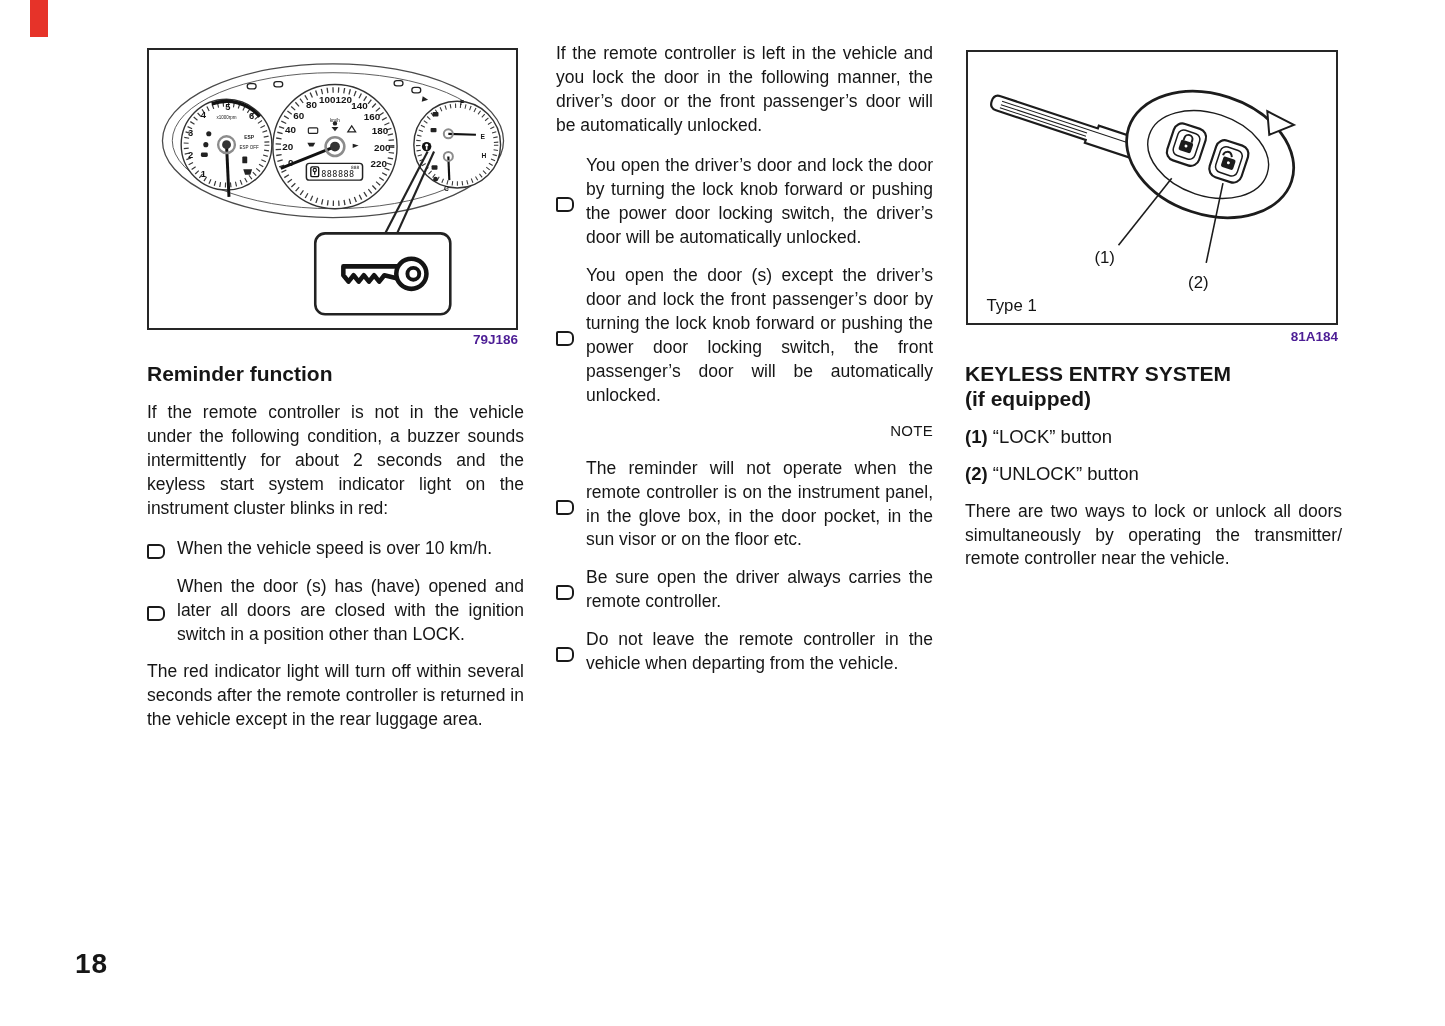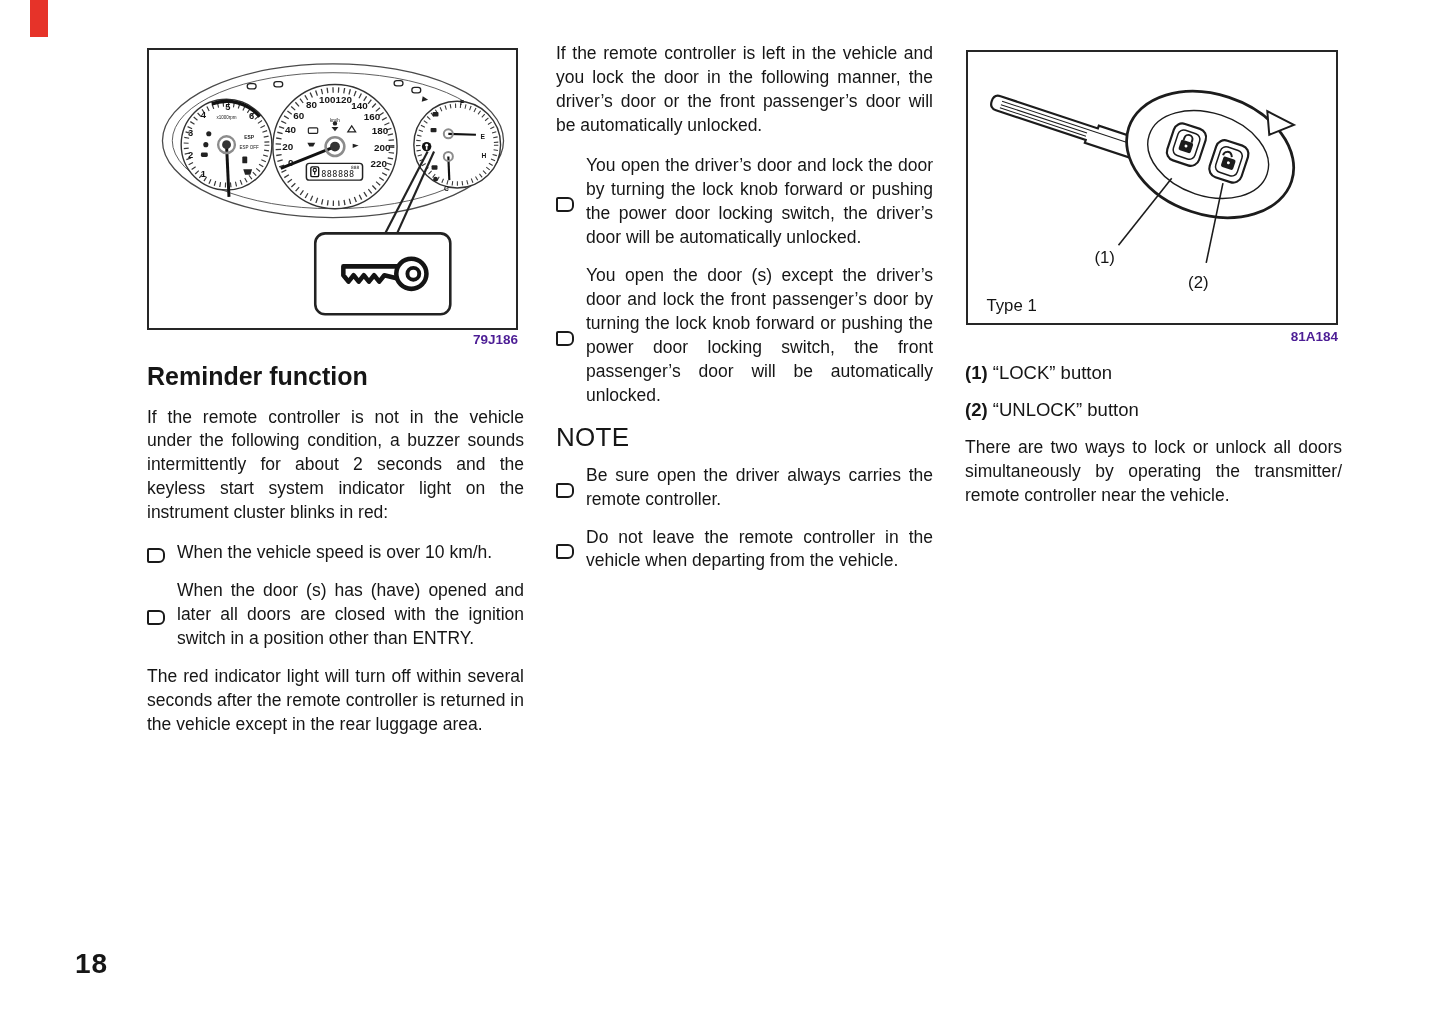--- a/index.html
+++ b/index.html
@@ -17,23 +17,23 @@
   .figcap{font-weight:bold;font-size:13.5px;text-align:right;color:#4c1d95;}
   #cap-cluster{left:147px;top:332px;width:371px;}
   #cap-key{left:966px;top:329px;width:372px;}
 
   
   .col{width:377px;}
   #col-left{left:147px;top:362px;}
   #col-mid{left:556px;top:42px;}
   #col-right{left:965px;top:362px;}
 
-  .heading{font-weight:bold;font-size:25px;line-height:1.18;margin:0 0 14px;}
+  .heading{font-weight:bold;font-size:21px;line-height:1.18;margin:0 0 14px;}
   .body-p{margin:0 0 16px;text-align:justify;font-size:17.5px;line-height:1.37;}
-  .note-h{font-size:26px;margin:2px 0 11px;letter-spacing:.3px;}
+  .note-h{font-size:15px;margin:2px 0 18px;letter-spacing:.3px;text-align:right;}
 
   .bullet-row{display:flex;align-items:center;margin:0 0 14px;}
   .bullet-glyph{flex:none;width:14px;height:11px;border:2.6px solid #1a1a1a;
                 border-radius:2px 6px 6px 2px;margin-top:5px;}
   .bullet-text{flex:1;margin-left:12px;text-align:justify;font-size:17.5px;line-height:1.37;}
 
   .kv{font-size:18.5px;margin:0 0 15px;}
   .kv b{font-weight:bold;}
 
   .pagenum{left:75px;top:948px;font-weight:bold;font-size:28px;letter-spacing:1px;text-align:center;}
@@ -224,47 +224,55 @@
 
   <div class="abs col" id="col-left">
     <h2 class="heading">Reminder function</h2>
     <p class="body-p">If the remote controller is not in the vehicle under the following condition, a buzzer sounds intermittently for about 2 seconds and the keyless start system indicator light on the instrument cluster blinks in red:</p>
     <div class="bullet-row">
       <span class="bullet-glyph"></span>
       <div class="bullet-text">When the vehicle speed is over 10 km/h.</div>
     </div>
     <div class="bullet-row">
       <span class="bullet-glyph"></span>
-      <div class="bullet-text">When the door (s) has (have) opened and later all doors are closed with the ignition switch in a position other than ENTRY.</div>
+      <div class="bullet-text">When the door (s) has (have) opened and later all doors are closed with the ignition switch in a position other than LOCK.</div>
     </div>
     <p class="body-p">The red indicator light will turn off within several seconds after the remote controller is returned in the vehicle except in the rear luggage area.</p>
   </div>
 
   <div class="abs col" id="col-mid">
     <p class="body-p">If the remote controller is left in the vehicle and you lock the door in the following manner, the driver’s door or the front passenger’s door will be automatically unlocked.</p>
     <div class="bullet-row">
       <span class="bullet-glyph"></span>
       <div class="bullet-text">You open the driver’s door and lock the door by turning the lock knob forward or pushing the power door locking switch, the driver’s door will be automatically unlocked.</div>
     </div>
     <div class="bullet-row">
       <span class="bullet-glyph"></span>
       <div class="bullet-text">You open the door (s) except the driver’s door and lock the front passenger’s door by turning the lock knob forward or pushing the power door locking switch, the front passenger’s door will be automatically unlocked.</div>
     </div>
     <div class="note-h">NOTE</div>
     <div class="bullet-row">
       <span class="bullet-glyph"></span>
+      <div class="bullet-text">The reminder will not operate when the remote controller is on the instrument panel, in the glove box, in the door pocket, in the sun visor or on the floor etc.</div>
+    </div>
+    <div class="bullet-row">
+      <span class="bullet-glyph"></span>
       <div class="bullet-text">Be sure open the driver always carries the remote controller.</div>
     </div>
     <div class="bullet-row">
       <span class="bullet-glyph"></span>
       <div class="bullet-text">Do not leave the remote controller in the vehicle when departing from the vehicle.</div>
     </div>
   </div>
 
   <div class="abs col" id="col-right">
+    <h2 class="heading">
+      <span style="display:block">KEYLESS ENTRY SYSTEM</span>
+      <span style="display:block">(if equipped)</span>
+    </h2>
     <div class="kv">
       <b>(1)</b>
       <span>“LOCK” button</span>
     </div>
     <div class="kv">
       <b>(2)</b>
       <span>“UNLOCK” button</span>
     </div>
     <p class="body-p">There are two ways to lock or unlock all doors simultaneously by operating the transmitter/ remote controller near the vehicle.</p>
   </div>

